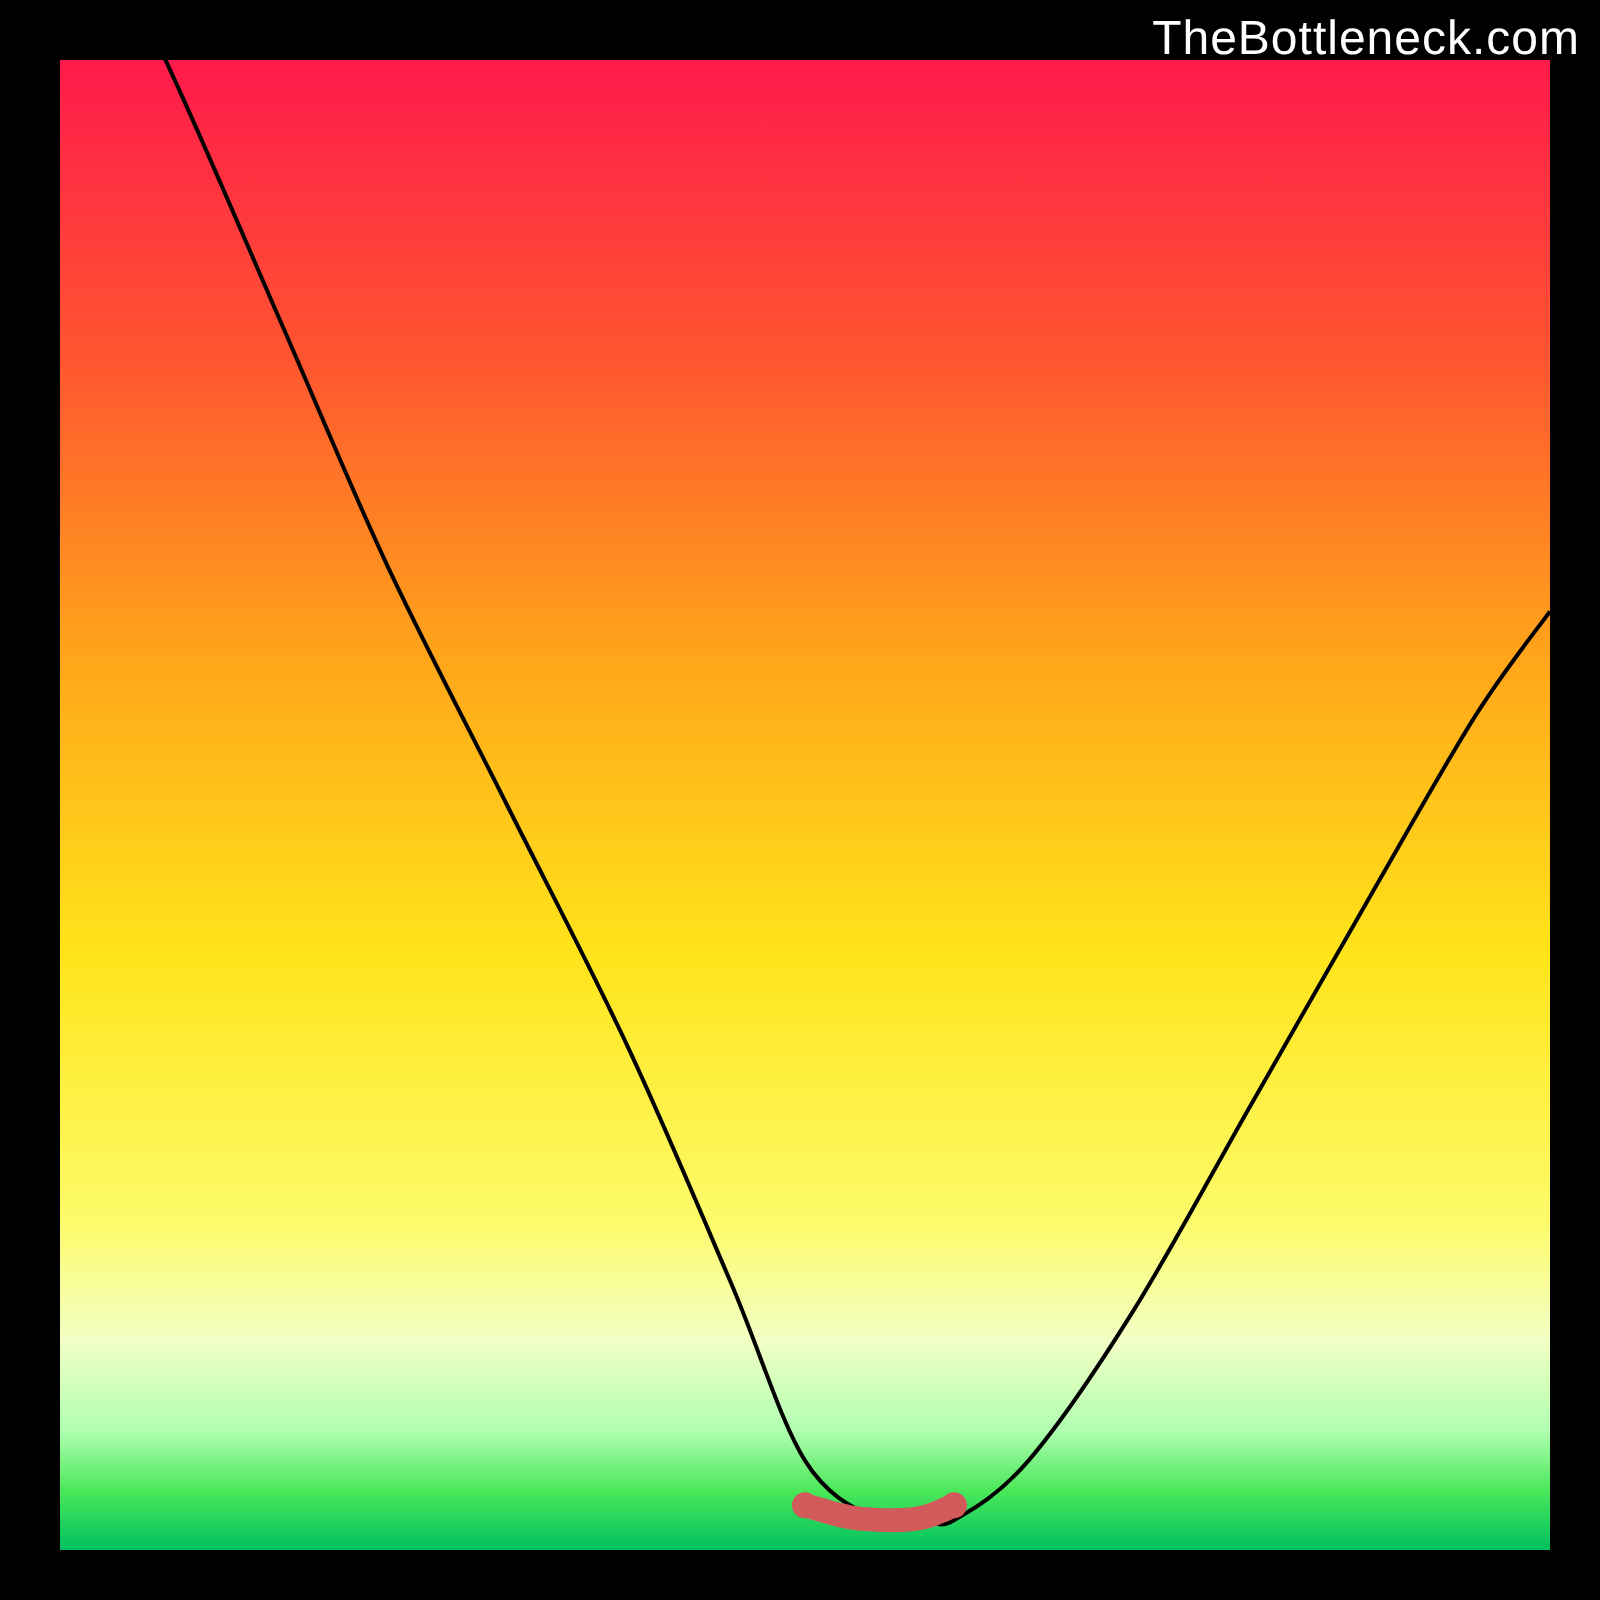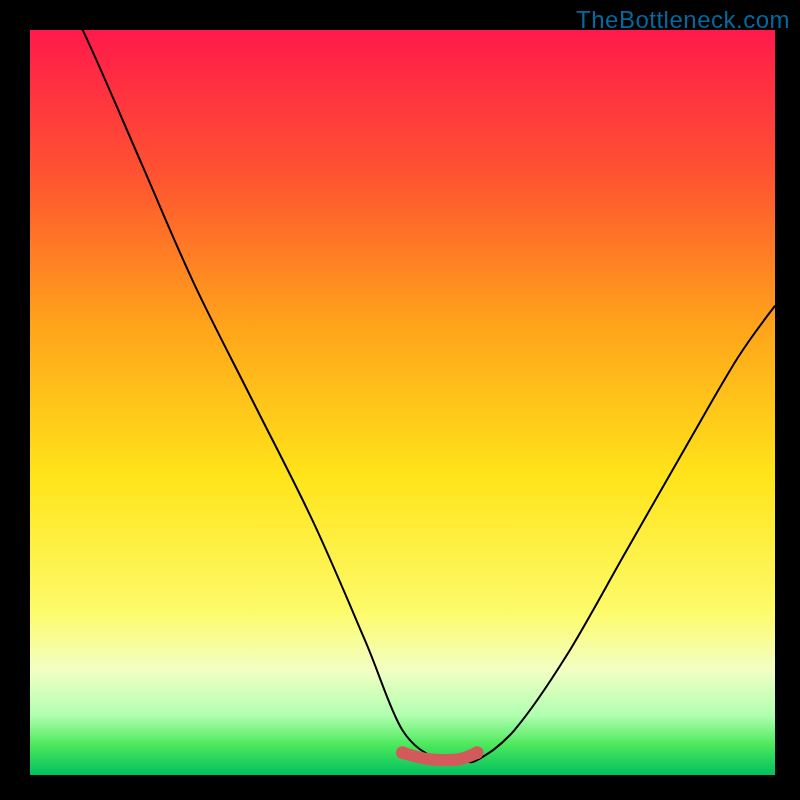--- a/index.html
+++ b/index.html
@@ -17,21 +17,21 @@
     left: 0;
     width: 800px;
     height: 800px;
   }
   .watermark {
     position: absolute;
     top: 6px;
     right: 10px;
     font-family: Arial, Helvetica, sans-serif;
     font-size: 24px;
-    color: #0369a1;
+    color: #ffffff;
     letter-spacing: 0.5px;
     font-weight: 500;
   }
 </style>
 </head>
 <body>
 
 <div class="chart-container">
   <svg id="chart-svg" width="800" height="800">
       <defs>

